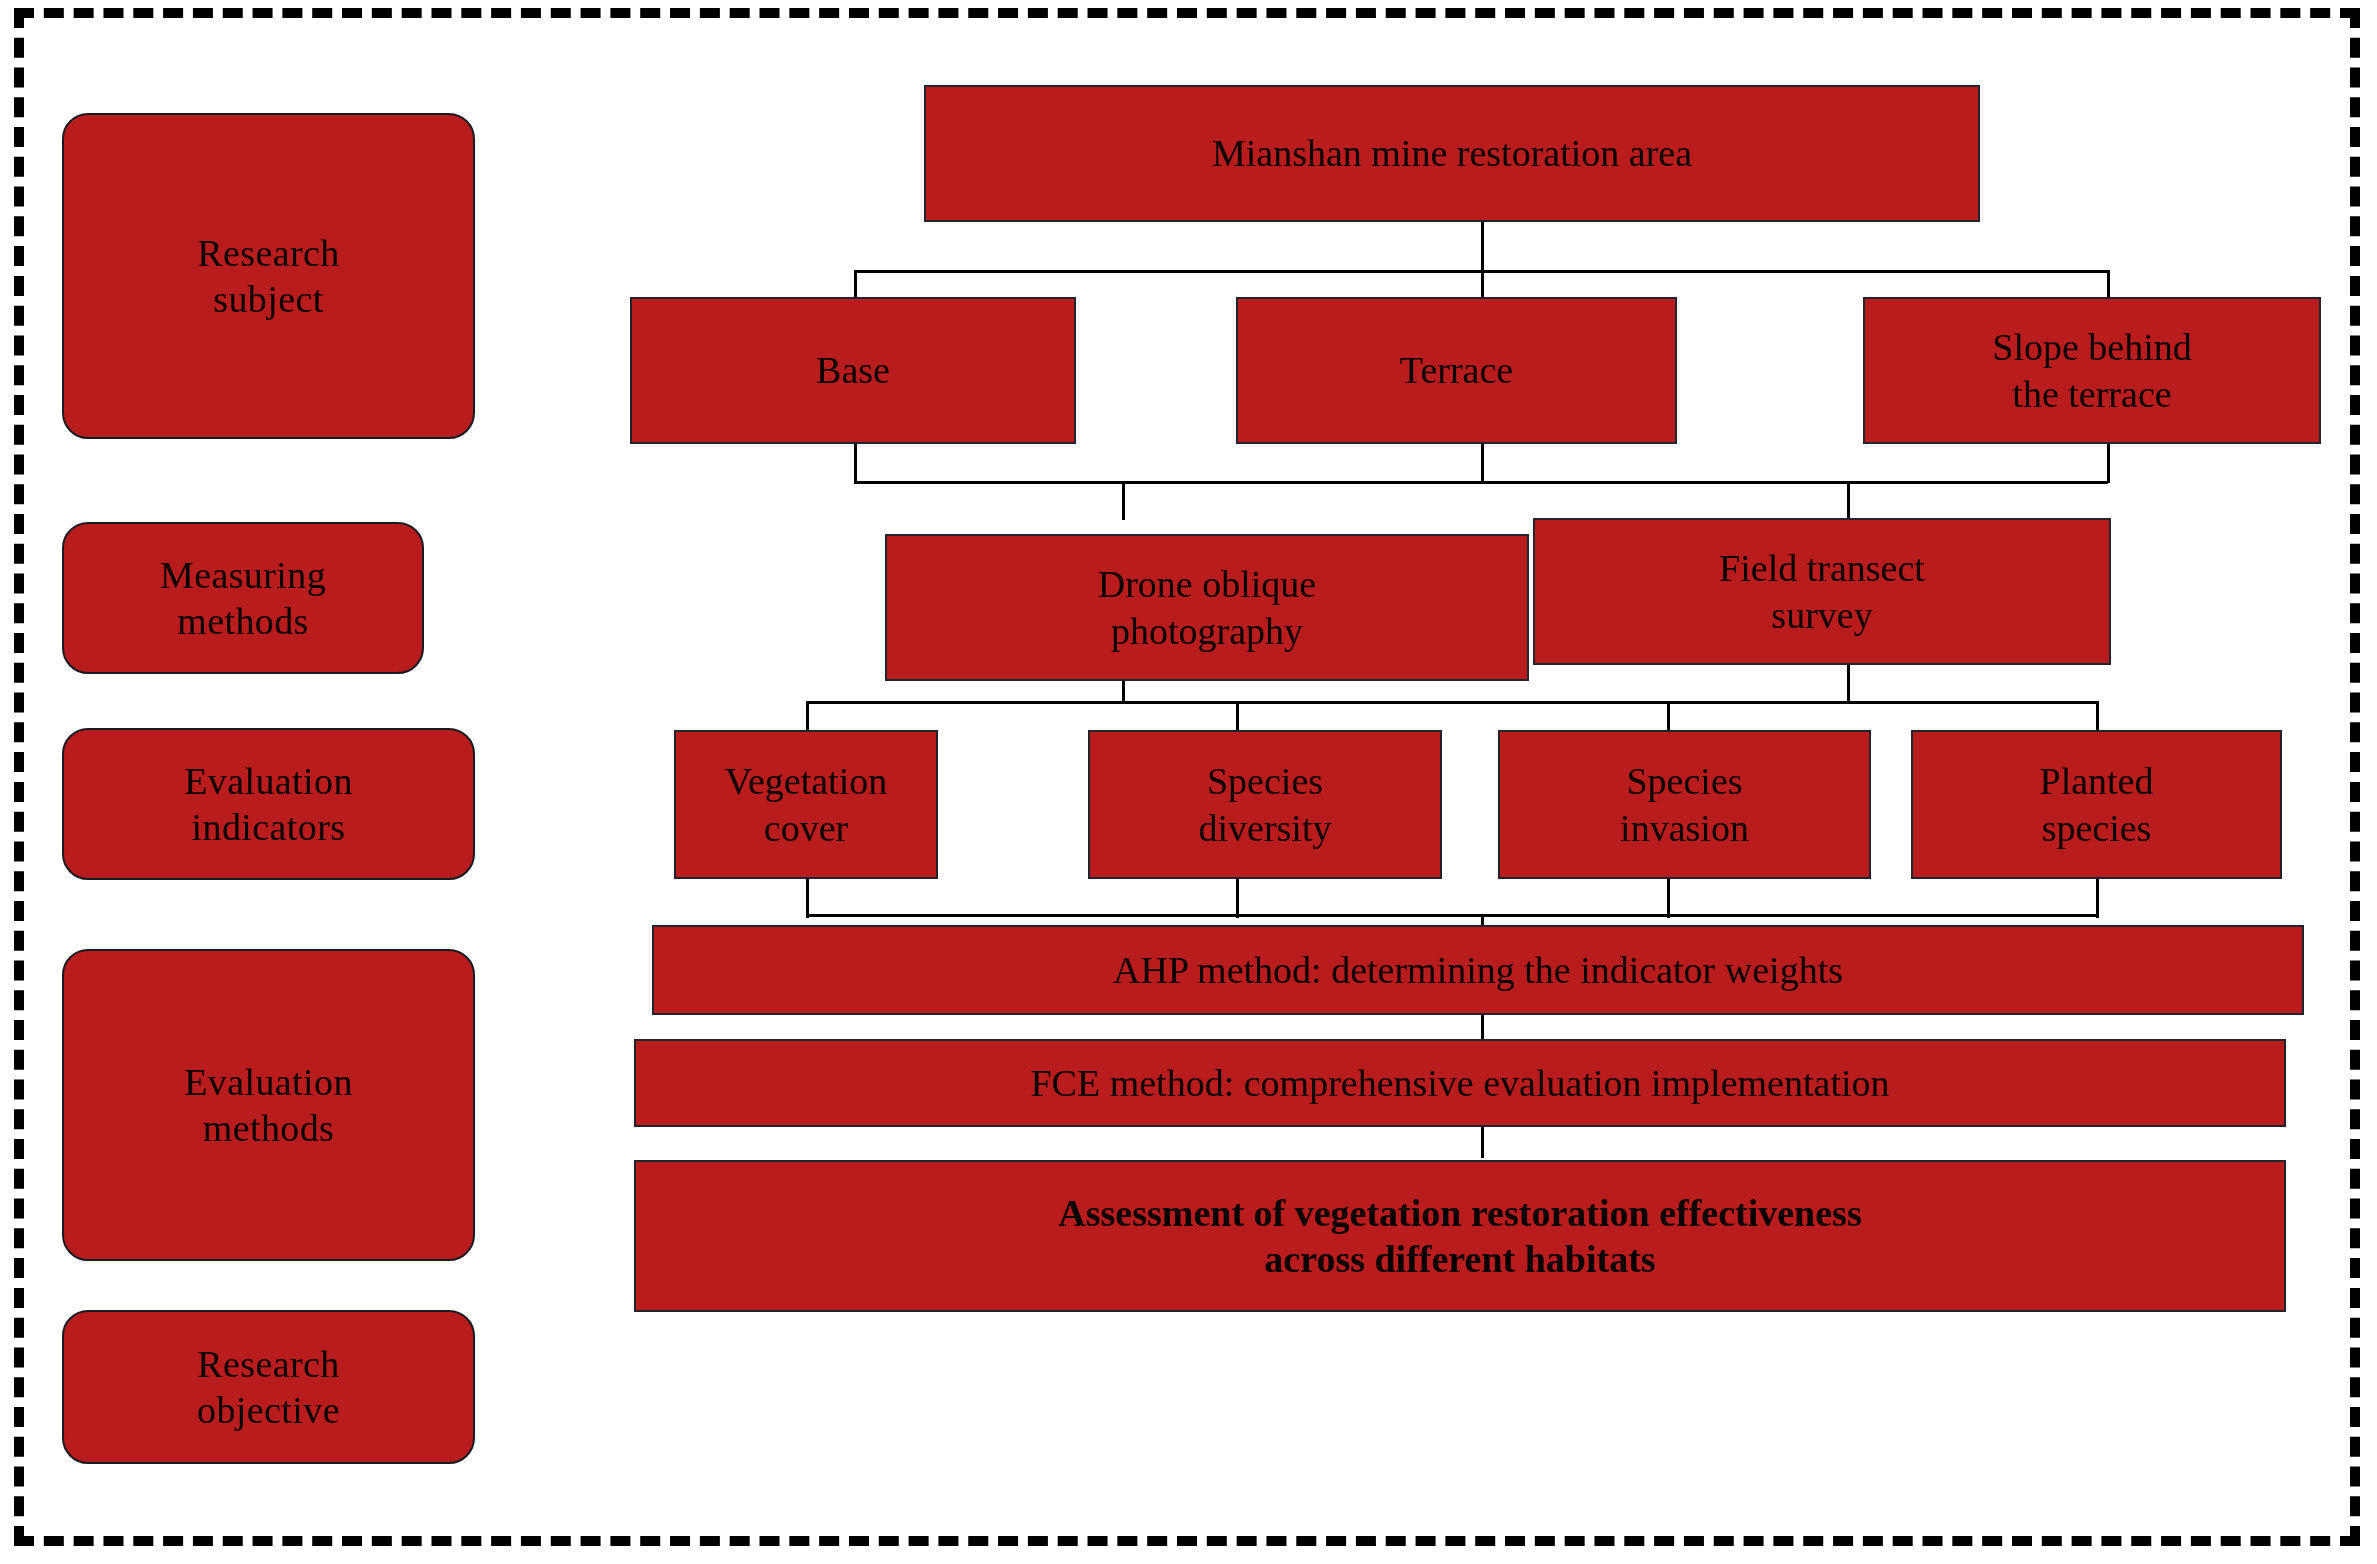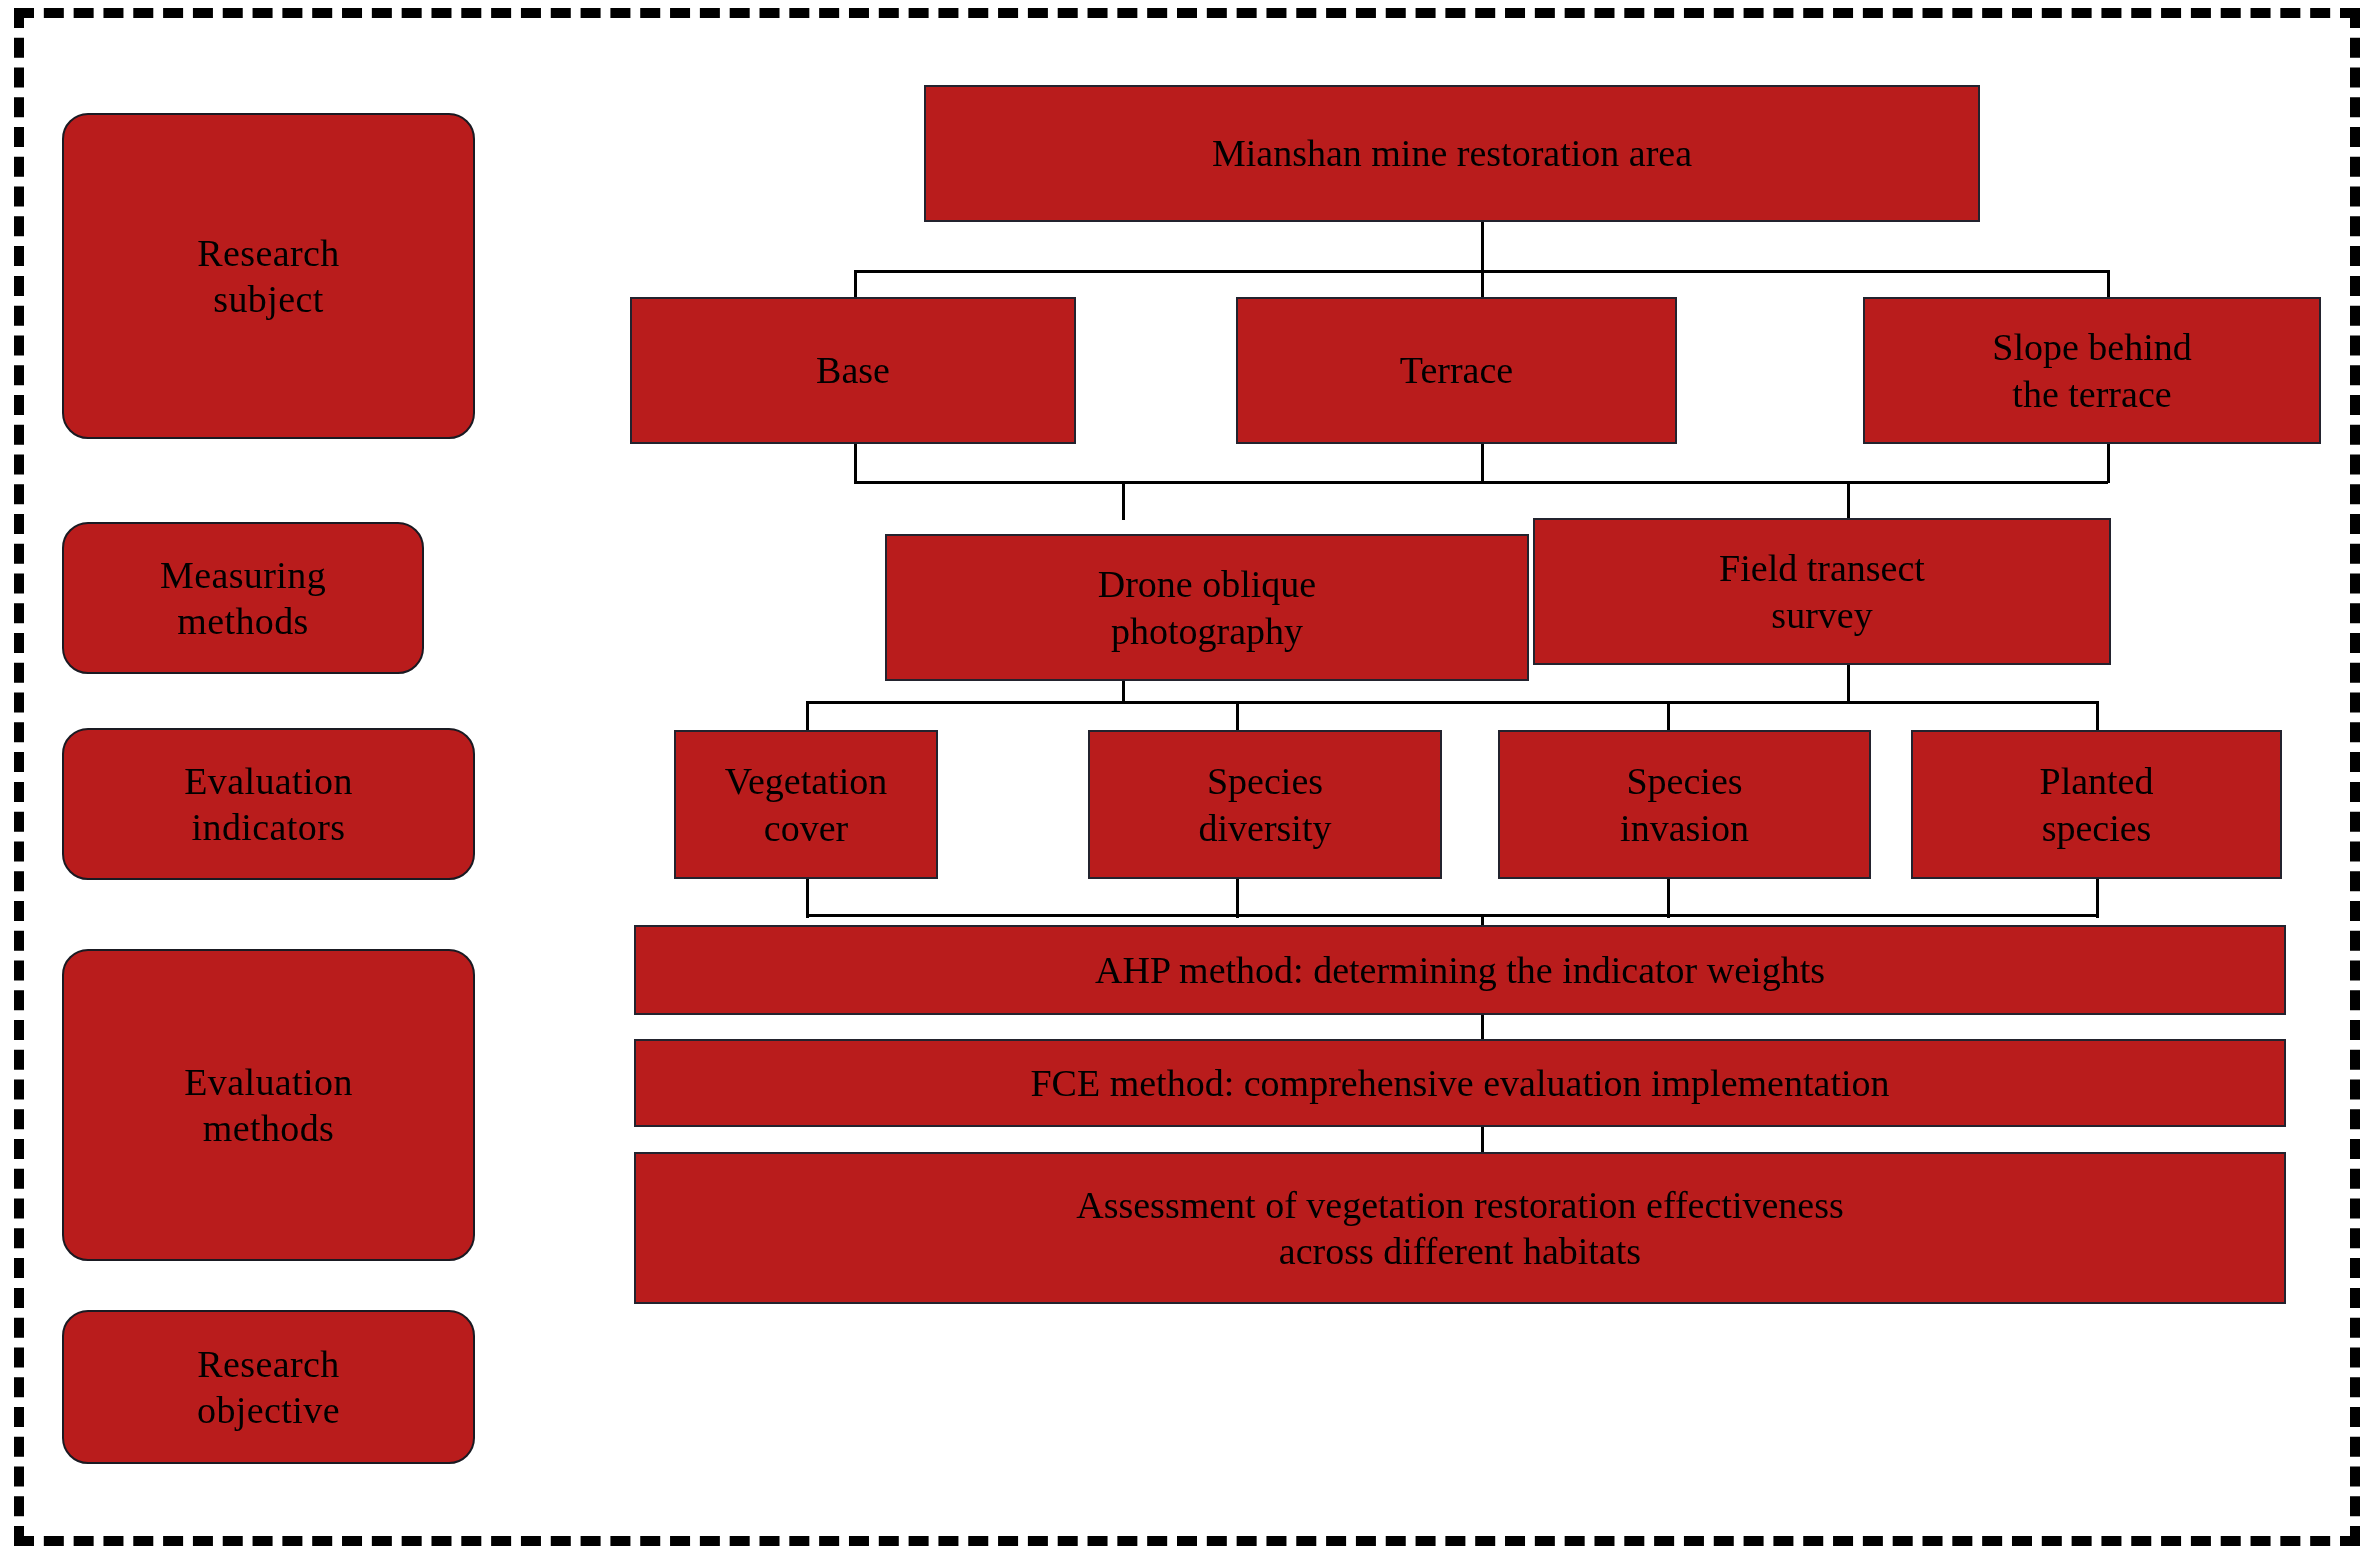--- a/index.html
+++ b/index.html
@@ -34,21 +34,21 @@
     letter-spacing:0.4px;
   }
 
   
   .flow-box{
     border:2.3px solid #23232e;
     font-size:38px;
     line-height:1.22;
     font-weight:400;
   }
-  .flow-box.bold{font-weight:normal;}
+  .flow-box.bold{font-weight:bold;margin-top:8px;}
 
   
   .ln{position:absolute;background:#000;z-index:1;}
   .ln.v{width:3.1px;}
   .ln.h{height:3.1px;}
 
   .txt{display:block;white-space:pre-line;}
 </style>
 </head>
 <body>
@@ -151,21 +151,21 @@
 <div class="node flow-box" style="left:1498px;top:730px;width:373px;height:149px;">
   <span class="txt">Species
 invasion</span>
 </div>
 
 <div class="node flow-box" style="left:1911px;top:730px;width:371px;height:149px;">
   <span class="txt">Planted
 species</span>
 </div>
 
-<div class="node flow-box" style="left:634px;top:925px;width:1652px;height:90px;">
+<div class="node flow-box" style="left:652px;top:925px;width:1652px;height:90px;">
   <span class="txt">AHP method: determining the indicator weights</span>
 </div>
 
 <div class="node flow-box" style="left:634px;top:1039px;width:1652px;height:88px;">
   <span class="txt">FCE method: comprehensive evaluation implementation</span>
 </div>
 
 <div class="node flow-box bold" style="left:634px;top:1152px;width:1652px;height:152px;">
   <span class="txt">Assessment  of  vegetation  restoration  effectiveness
 across different habitats</span>

